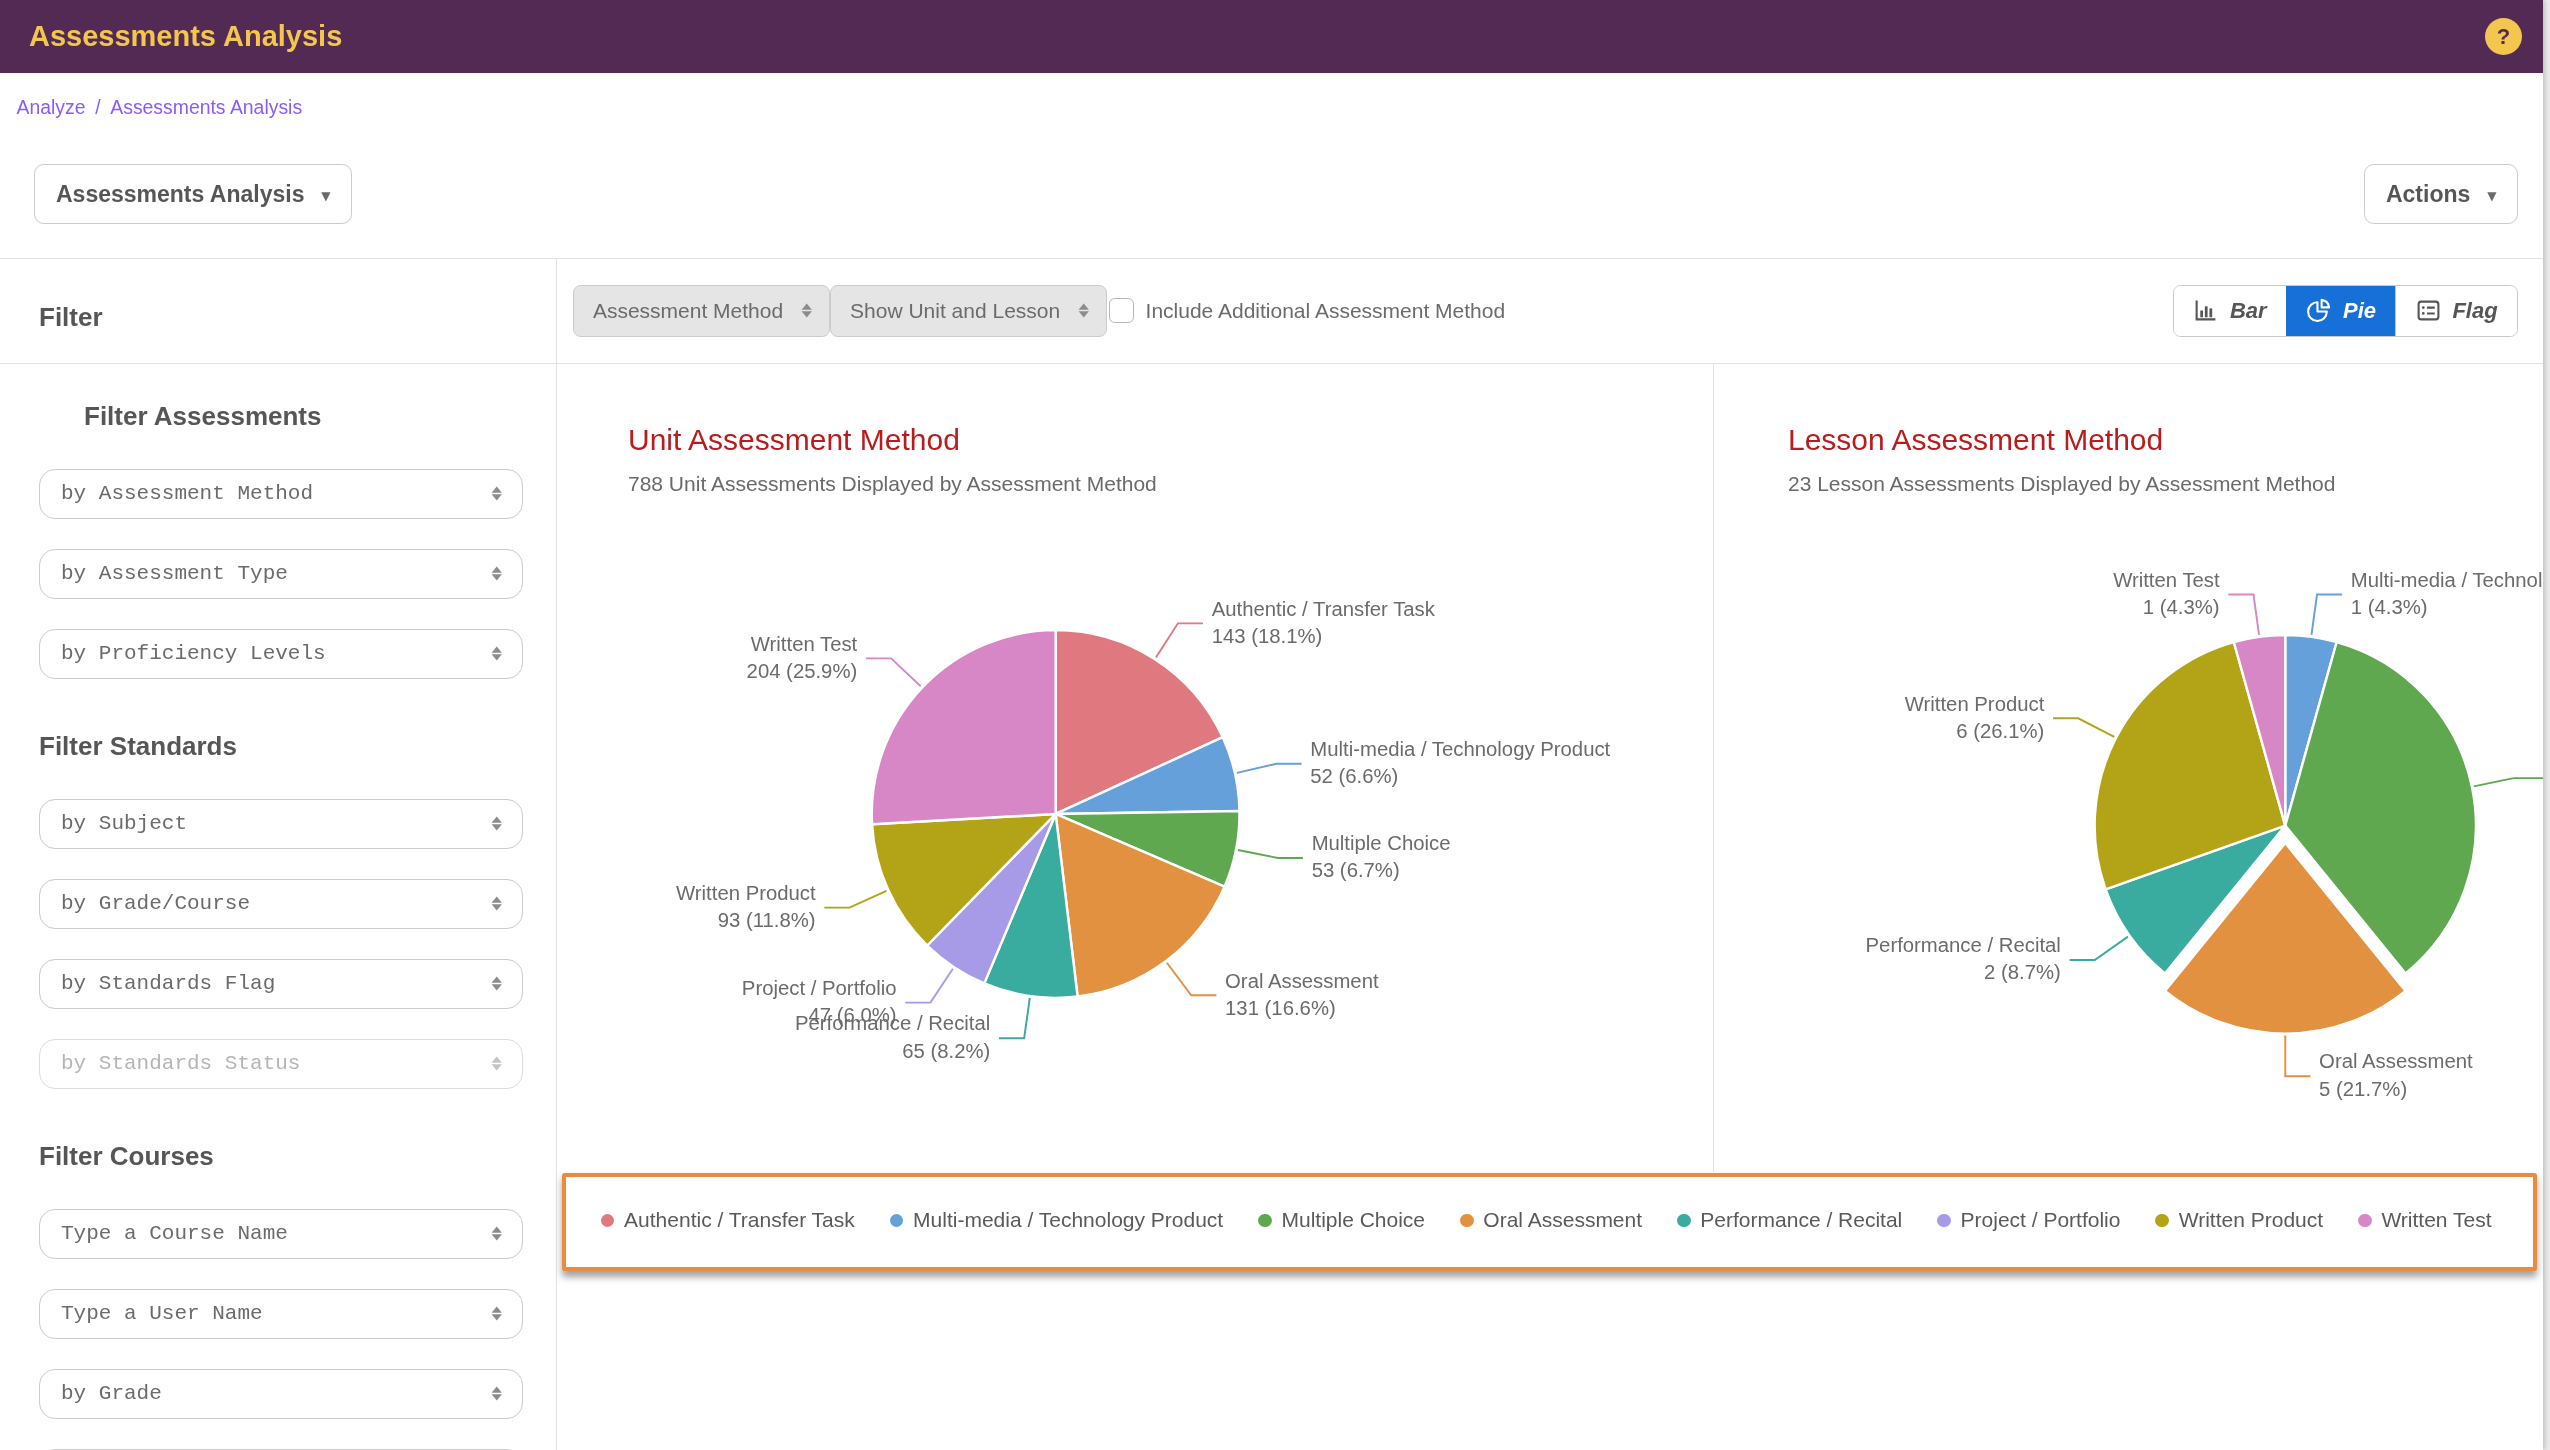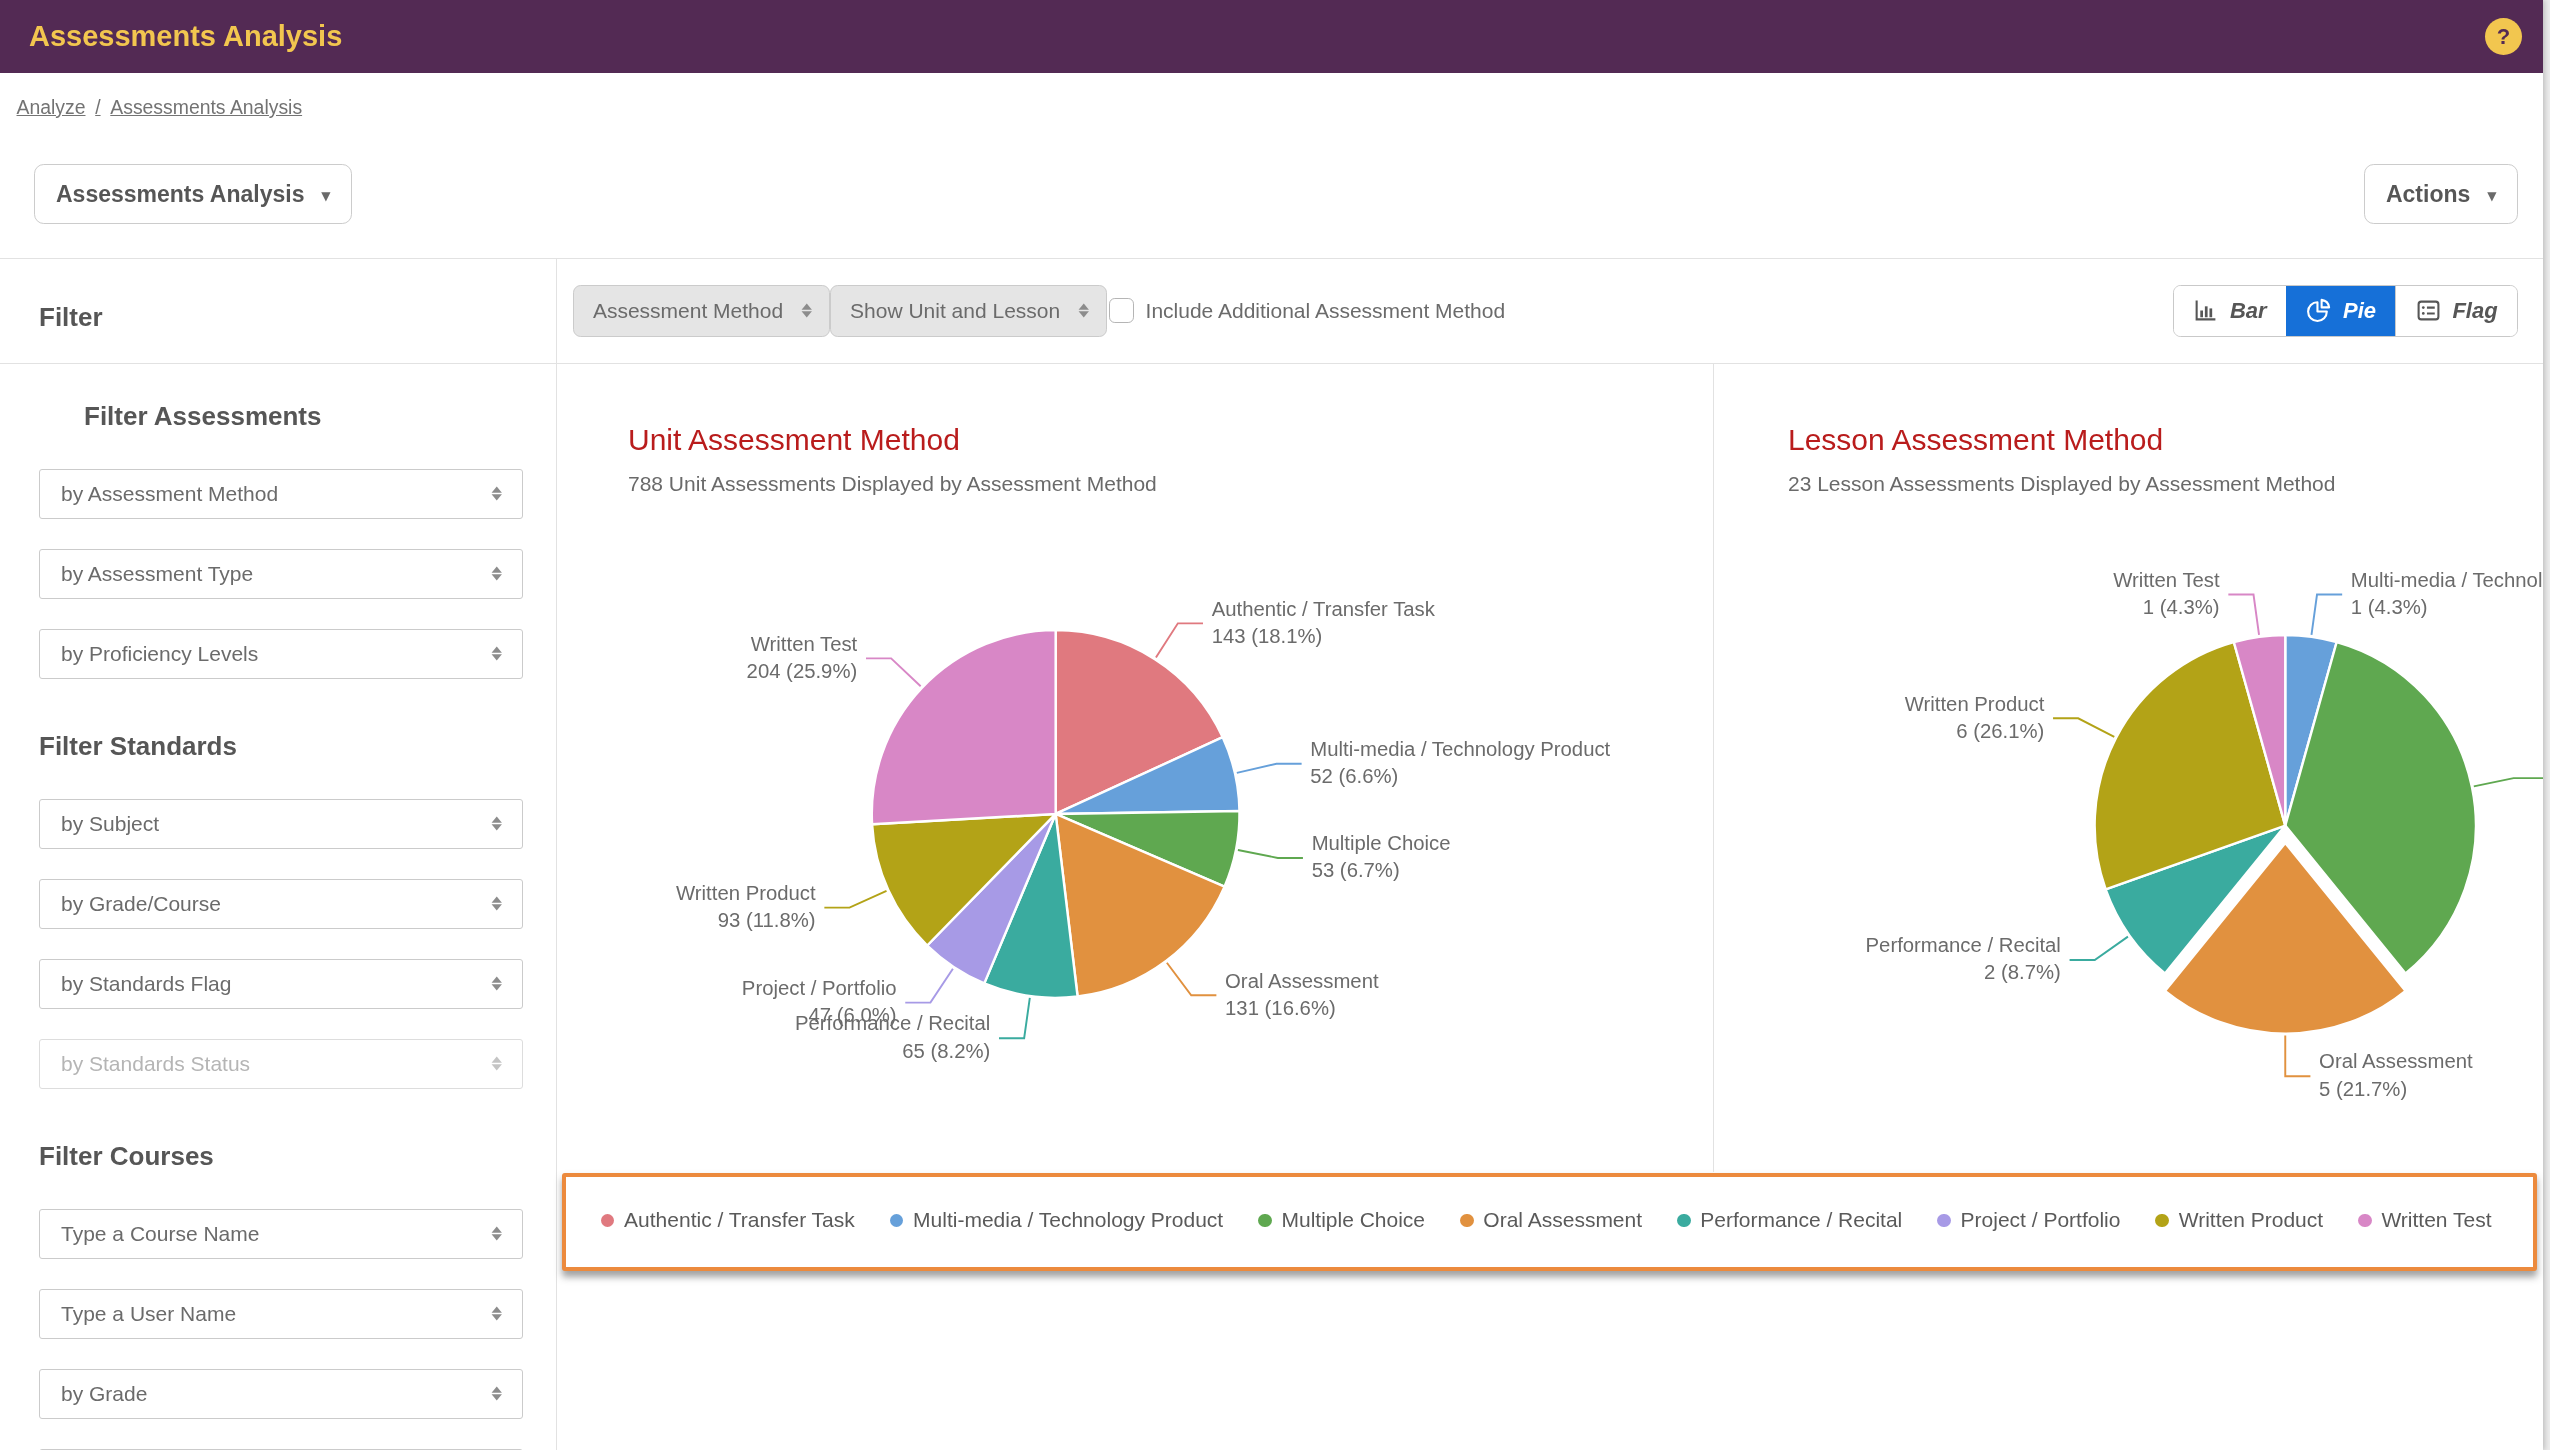--- a/index.html
+++ b/index.html
@@ -2,33 +2,33 @@
 <html><head>
 <meta charset="utf-8">
 <style>
   html,body{margin:0;padding:0;background:#ececec;width:2550px;height:1450px;overflow:hidden;}
   .app{position:relative;width:2543px;height:1450px;background:#fff;font-family:"Liberation Sans",sans-serif;box-shadow:2.9px 0 4.8px rgba(0,0,0,.18);} 
   
   .app-header{height:73px;background:#532a54;display:flex;align-items:center;padding:0 21px 0 29px;box-sizing:border-box;}
   .app-title{font-size:29px;font-weight:700;color:#f2c64f;}
   .help-btn{margin-left:auto;width:37px;height:37px;border-radius:50%;background:#f2c64f;color:#532a54;display:flex;align-items:center;justify-content:center;font-size:22px;font-weight:700;cursor:pointer;}
   
-  .breadcrumb{height:46px;display:flex;align-items:center;gap:9.7px;padding:11.6px 0 0 16.5px;font-size:19.4px;color:#737373;text-decoration:underline;}
+  .breadcrumb{height:46px;display:flex;align-items:center;gap:9.7px;padding:11.6px 0 0 16.5px;font-size:19.4px;color:#8b5cf6;}
   
   .pagebar{height:128px;display:flex;align-items:center;padding:0 25px 0 34px;border-bottom:1px solid #e2e2e2;box-sizing:border-box;}
   .pb-select{height:60px;border:1px solid #cccccc;border-radius:9.7px;background:#fff;font-family:inherit;font-size:23px;font-weight:600;color:#565656;display:flex;align-items:center;gap:17.4px;padding:0 21px;cursor:pointer;}
   .caret{font-size:16.5px;color:#6a6a6a;transform:translateY(1px);}
   .pb-actions{margin-left:auto;}
   
   .content{display:flex;height:1204px;}
   .sidebar{width:557px;box-sizing:border-box;border-right:1px solid #e2e2e2;padding:0 33px 0 39px;overflow:hidden;}
   .filter-title{font-size:26px;font-weight:700;color:#565656;padding:43px 0 0 39px;height:105px;box-sizing:border-box;border-bottom:1px solid #e2e2e2;margin:0 -33px 0 -39px;}
   .sidebar section h3{font-size:26px;font-weight:700;color:#565656;margin:52px 0 37px;}
   .sidebar section:first-of-type h3{margin-top:37px;margin-left:45px;}
-  .filter-field{height:48px;border:1px solid #cbcbcb;border-radius:3px;background:#fff;display:flex;align-items:center;justify-content:space-between;padding:0 17.4px 0 21px;margin-bottom:30px;font-size:21px;color:#6b6b6b;cursor:pointer;}
+  .filter-field{height:48px;border:1px solid #cbcbcb;border-radius:16px;background:#fff;display:flex;align-items:center;justify-content:space-between;padding:0 17.4px 0 21px;margin-bottom:30px;font-size:21px;color:#6b6b6b;cursor:pointer;font-family:Liberation Mono, monospace;}
   .filter-field.disabled{color:#b5b5b5;border-color:#dddddd;}
   .filter-field.disabled .sort-icon path{fill:#c4c4c4;}
   .sort-icon path{fill:#8c8c8c;}
   
   .main{flex:1;min-width:0;display:flex;flex-direction:column;}
   .main-toolbar{height:105px;display:flex;align-items:center;padding:0 25px 0 15.5px;border-bottom:1px solid #e2e2e2;box-sizing:border-box;}
   .tb-select{height:52px;border:1px solid #cbcbcb;border-radius:7.7px;background:#e5e5e5;font-family:inherit;display:flex;align-items:center;gap:15.5px;padding:0 14.5px 0 19.4px;font-size:21px;color:#6b6b6b;cursor:pointer;}
   .tb-check{display:flex;align-items:center;gap:12px;font-size:21px;color:#6b6b6b;margin-left:1.9px;cursor:pointer;}
   .checkbox{width:25px;height:25px;border:1px solid #b5b5b5;border-radius:5.8px;background:#fff;box-sizing:border-box;}
   .view-toggle{margin-left:auto;display:flex;border:1px solid #c9c9c9;border-radius:7.7px;overflow:hidden;height:52px;box-sizing:border-box;background:#fff;font-style:italic;}

